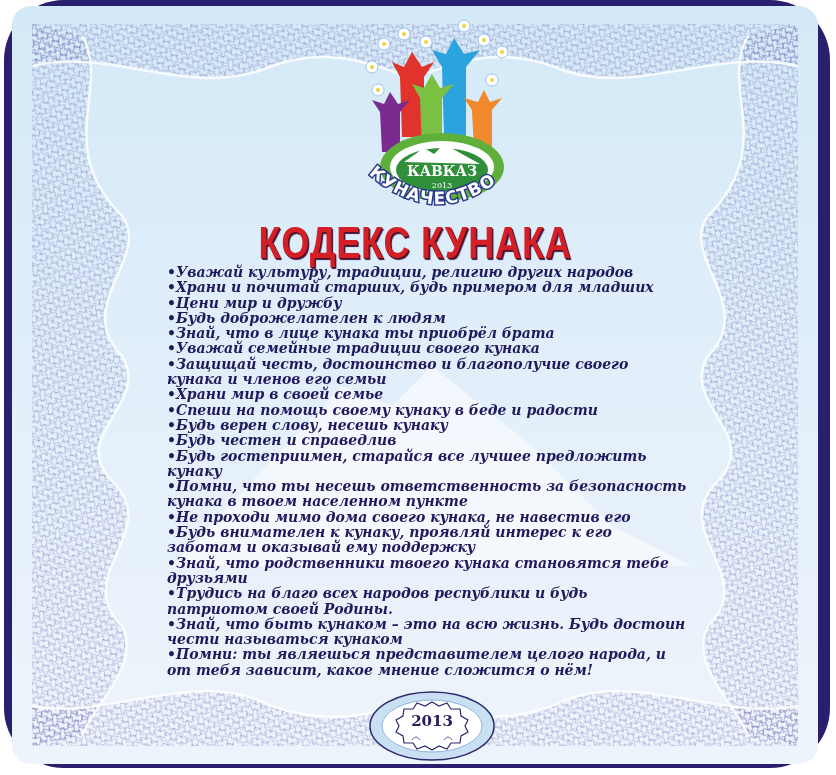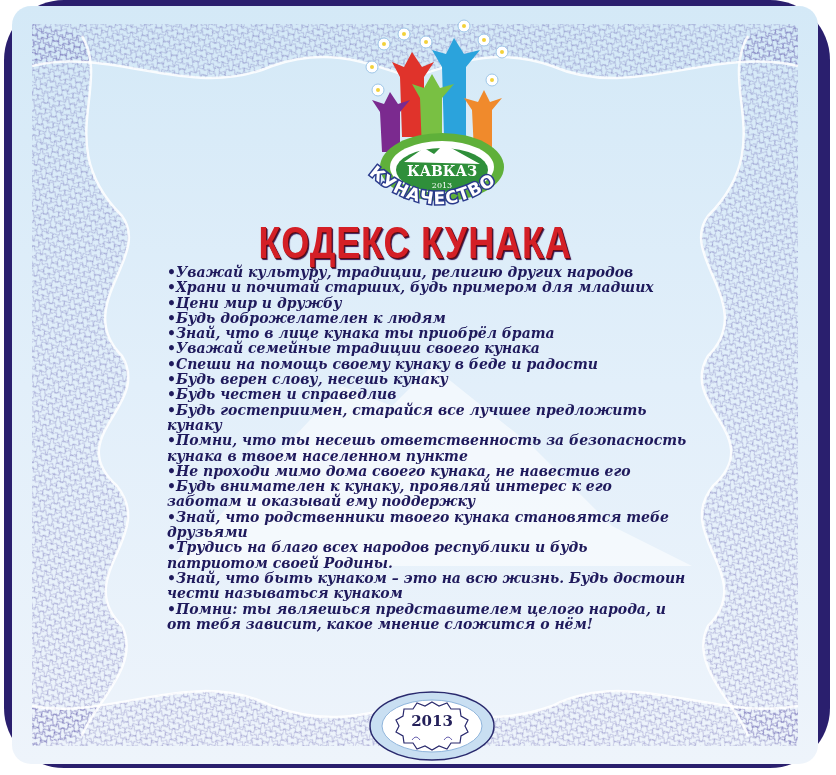--- a/index.html
+++ b/index.html
@@ -121,20 +121,22 @@
 
   <div class="title">КОДЕКС  КУНАКА</div>
 
   <ul class="list">
     <li><span class="bullet">•</span><span>Уважай культуру, традиции, религию других народов</span></li>
     <li><span class="bullet">•</span><span>Храни и почитай старших, будь примером для младших</span></li>
     <li><span class="bullet">•</span><span>Цени мир и дружбу</span></li>
     <li><span class="bullet">•</span><span>Будь доброжелателен к людям</span></li>
     <li><span class="bullet">•</span><span>Знай, что в лице кунака ты приобрёл брата</span></li>
     <li><span class="bullet">•</span><span>Уважай семейные традиции своего кунака</span></li>
+    <li><span class="bullet">•</span><span>Защищай честь, достоинство и благополучие своего кунака и членов его семьи</span></li>
+    <li><span class="bullet">•</span><span>Храни мир в своей семье</span></li>
     <li><span class="bullet">•</span><span>Спеши на помощь своему кунаку в беде и радости</span></li>
     <li><span class="bullet">•</span><span>Будь верен слову, несешь кунаку</span></li>
     <li><span class="bullet">•</span><span>Будь честен и справедлив</span></li>
     <li><span class="bullet">•</span><span>Будь гостеприимен, старайся все лучшее предложить кунаку</span></li>
     <li><span class="bullet">•</span><span>Помни, что ты несешь ответственность за безопасность кунака в твоем населенном пункте</span></li>
     <li><span class="bullet">•</span><span>Не проходи мимо дома своего кунака, не навестив его</span></li>
     <li><span class="bullet">•</span><span>Будь внимателен к кунаку, проявляй интерес к его заботам и оказывай ему поддержку</span></li>
     <li><span class="bullet">•</span><span>Знай, что родственники твоего кунака становятся тебе друзьями</span></li>
     <li><span class="bullet">•</span><span>Трудись на благо всех народов республики и будь патриотом своей Родины.</span></li>
     <li><span class="bullet">•</span><span>Знай, что быть кунаком – это на всю жизнь. Будь достоин чести называться кунаком</span></li>

